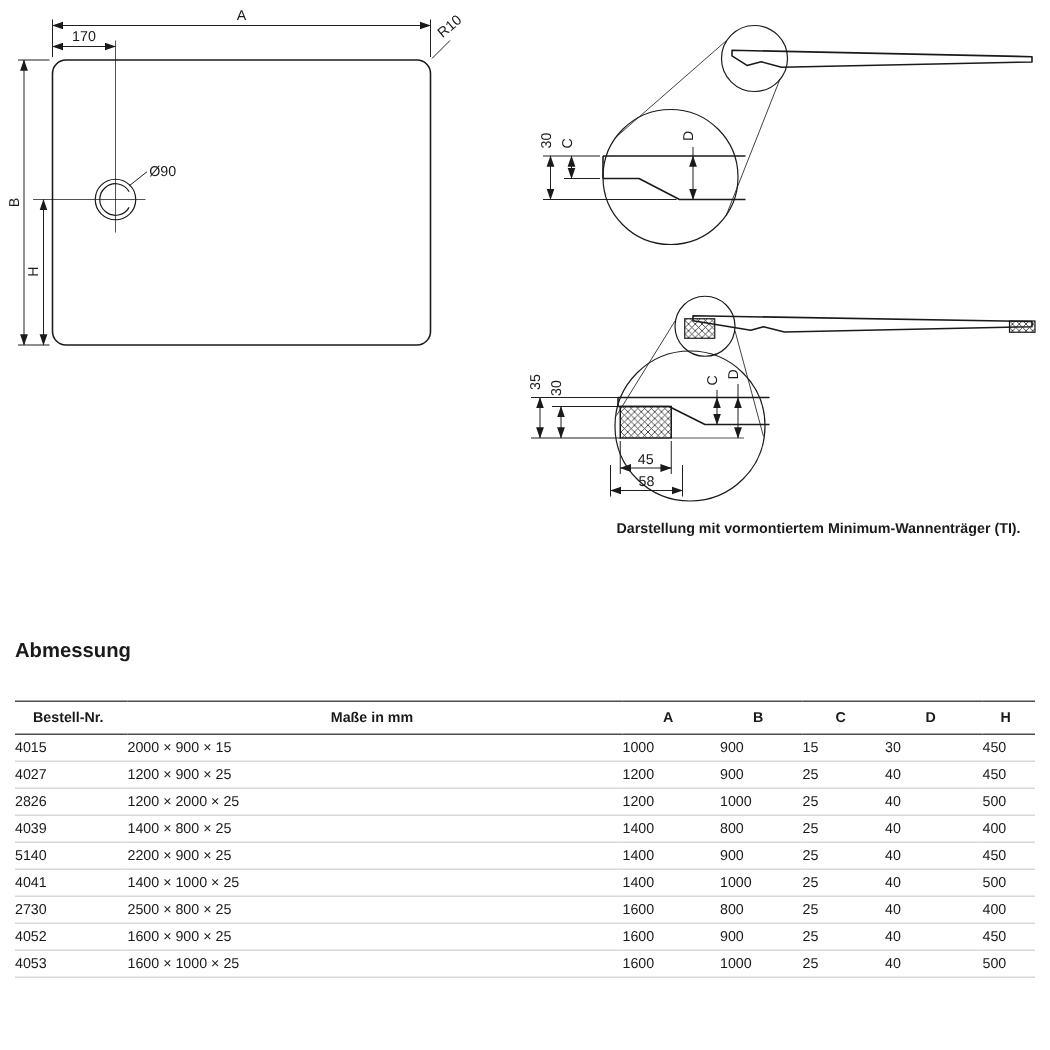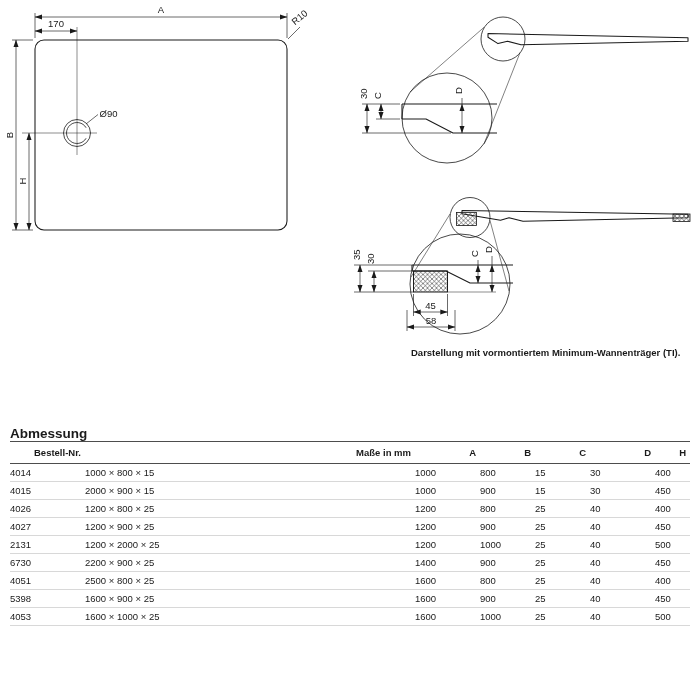--- a/index.html
+++ b/index.html
@@ -16,24 +16,24 @@
   .proj   { stroke:#1a1a1a; stroke-width:0.55; fill:none; }
   .dimline{ stroke:#1a1a1a; stroke-width:0.65; fill:none;
             marker-start:url(#arr); marker-end:url(#arr); }
   svg text { font-family:"Liberation Sans", sans-serif; font-size:9.5px;
              fill:#1a1a1a; stroke:none; }
 
   .caption { position:absolute; left:383px; top:347px; font-size:9.5px;
              font-weight:700; letter-spacing:0;padding-left:28px; }
 
   .dim-section { position:absolute; left:10px; top:426px; width:680px; }
-  .section-title { font-size:13.5px; font-weight:700; margin-bottom:0; }
+  .section-title { font-size:13.5px; font-weight:700; margin-bottom:26px; }
   table.dim-table { border-collapse:collapse; width:680px; table-layout:fixed;
                     font-size:9.5px; }
-  table.dim-table th { text-align:right; font-weight:700; padding:5px 4px 5px 0;
+  table.dim-table th { text-align:center; font-weight:700; padding:5px 4px 5px 0;
                        border-top:1px solid #4d4d4d; border-bottom:1px solid #4d4d4d; }
   table.dim-table td { text-align:left; padding:2.5px 4px 2.5px 0; line-height:12px;
                        border-bottom:1px solid #d8d8d8; }
 </style>
 </head>
 <body>
 
 <div class="drawings">
   <svg class="tech" width="700" height="400" viewBox="0 0 700 400">
     <defs>
@@ -145,84 +145,84 @@
         <th>Maße in mm</th>
         <th>A</th>
         <th>B</th>
         <th>C</th>
         <th>D</th>
         <th>H</th>
       </tr>
     </thead>
     <tbody>
         <tr>
-          <td>4014</td>
-          <td>1000 × 800 × 15</td>
-          <td>1000</td>
-          <td>800</td>
+          <td>4015</td>
+          <td>2000 × 900 × 15</td>
+          <td>1000</td>
+          <td>900</td>
           <td>15</td>
           <td>30</td>
-          <td>400</td>
-        </tr>
-        <tr>
-          <td>4015</td>
-          <td>2000 × 900 × 15</td>
-          <td>1000</td>
-          <td>900</td>
-          <td>15</td>
-          <td>30</td>
-          <td>450</td>
-        </tr>
-        <tr>
-          <td>4026</td>
-          <td>1200 × 800 × 25</td>
-          <td>1200</td>
-          <td>800</td>
-          <td>25</td>
-          <td>40</td>
-          <td>400</td>
+          <td>450</td>
         </tr>
         <tr>
           <td>4027</td>
           <td>1200 × 900 × 25</td>
           <td>1200</td>
           <td>900</td>
           <td>25</td>
           <td>40</td>
           <td>450</td>
         </tr>
         <tr>
-          <td>2131</td>
+          <td>2826</td>
           <td>1200 × 2000 × 25</td>
           <td>1200</td>
           <td>1000</td>
           <td>25</td>
           <td>40</td>
           <td>500</td>
         </tr>
         <tr>
-          <td>6730</td>
+          <td>4039</td>
+          <td>1400 × 800 × 25</td>
+          <td>1400</td>
+          <td>800</td>
+          <td>25</td>
+          <td>40</td>
+          <td>400</td>
+        </tr>
+        <tr>
+          <td>5140</td>
           <td>2200 × 900 × 25</td>
           <td>1400</td>
           <td>900</td>
           <td>25</td>
           <td>40</td>
           <td>450</td>
         </tr>
         <tr>
-          <td>4051</td>
+          <td>4041</td>
+          <td>1400 × 1000 × 25</td>
+          <td>1400</td>
+          <td>1000</td>
+          <td>25</td>
+          <td>40</td>
+          <td>500</td>
+        </tr>
+        <tr>
+          <td>2730</td>
           <td>2500 × 800 × 25</td>
           <td>1600</td>
           <td>800</td>
           <td>25</td>
           <td>40</td>
           <td>400</td>
         </tr>
         <tr>
-          <td>5398</td>
+          <td>4052</td>
           <td>1600 × 900 × 25</td>
           <td>1600</td>
           <td>900</td>
           <td>25</td>
           <td>40</td>
           <td>450</td>
         </tr>
         <tr>
           <td>4053</td>
           <td>1600 × 1000 × 25</td>

